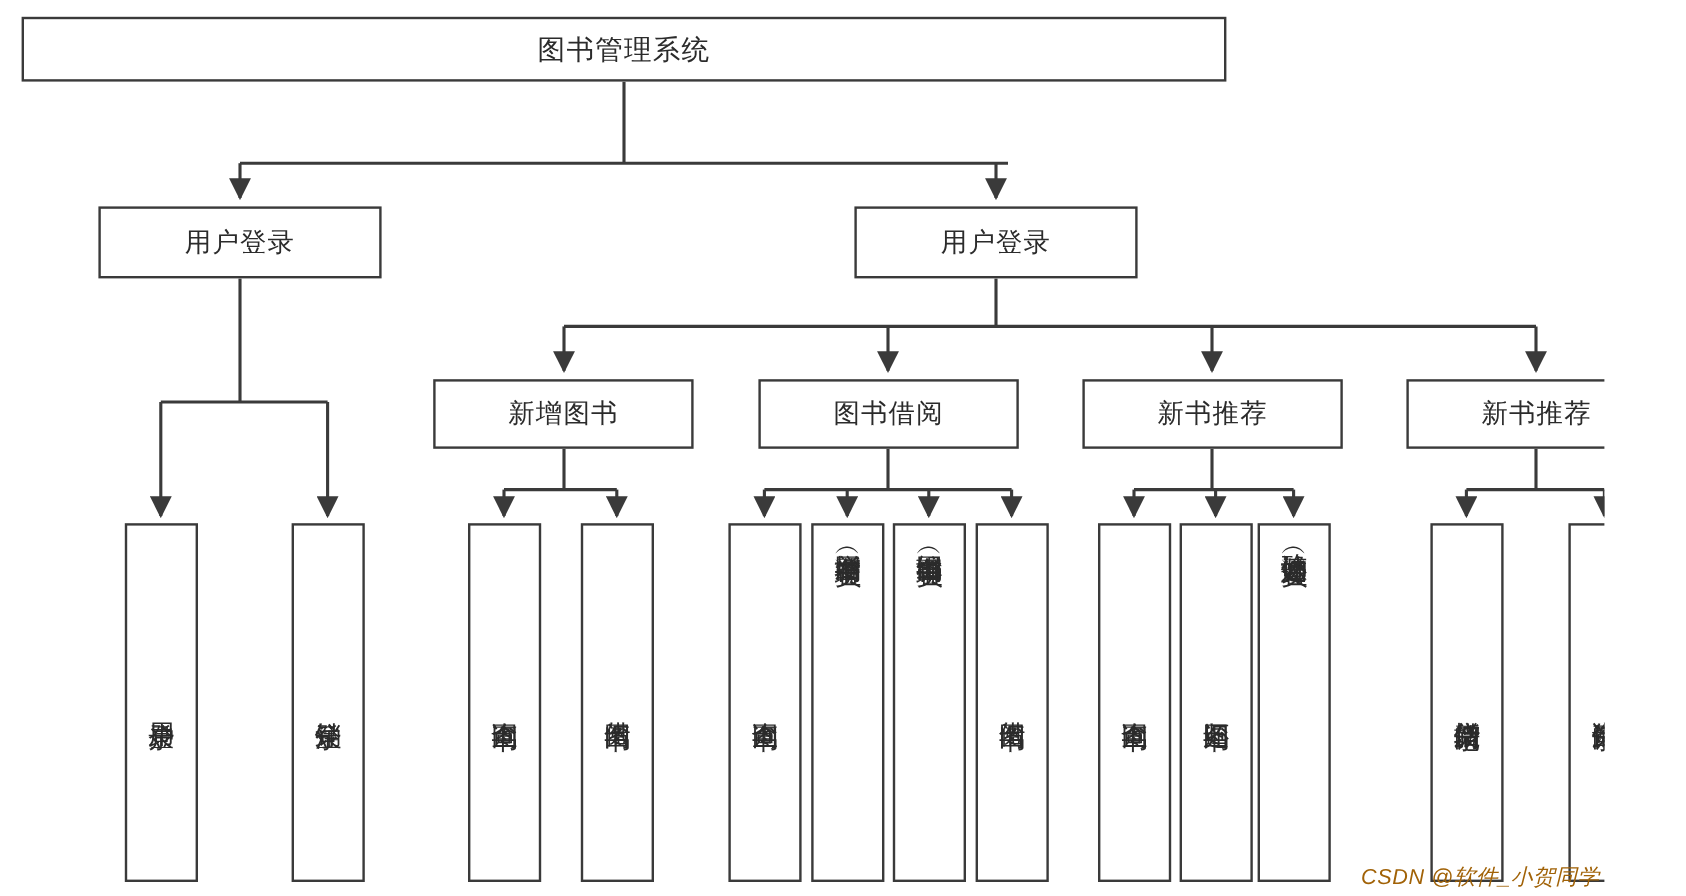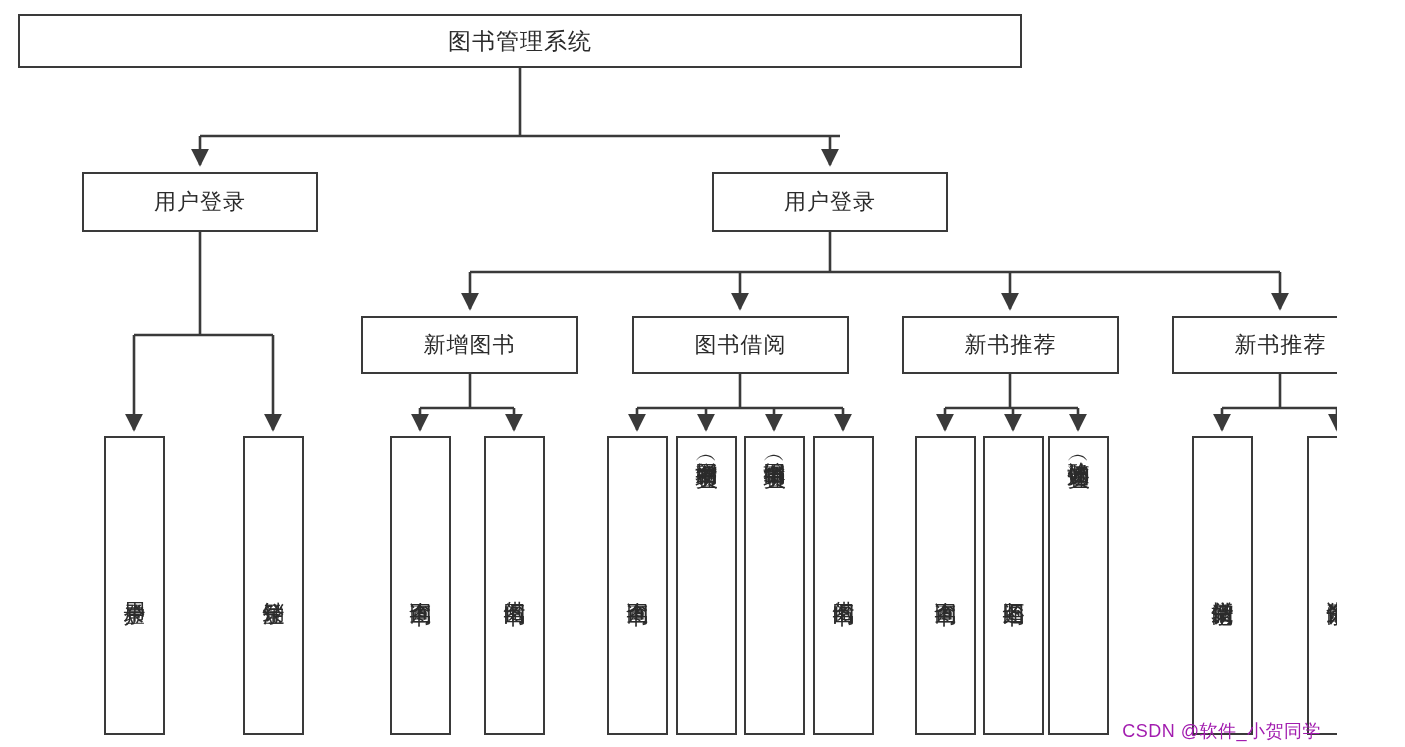--- a/index.html
+++ b/index.html
@@ -56,26 +56,27 @@
     line-height: 1.28;
     letter-spacing: 1px;
     white-space: nowrap;
     color: #2b2b2b;
   }
   #root-node {
     font-size: 23px;
   }
   #watermark {
     position: absolute;
-    right: 16px;
+    right: 4px;
     bottom: 4px;
     font-size: 18px;
-    color: #a21caf;
+    color: #a16207;
     letter-spacing: 0.5px;
     white-space: nowrap;
+    font-style: italic;
   }
 </style>
 </head>
 <body>
 
 <div id="canvas">
 
   <svg class="connectors" viewBox="0 0 1405 747" xmlns="http://www.w3.org/2000/svg">
     <defs>
       <marker id="arrow" viewBox="0 0 10 10" refX="9" refY="5" markerWidth="7" markerHeight="7" orient="auto-start-reverse">

